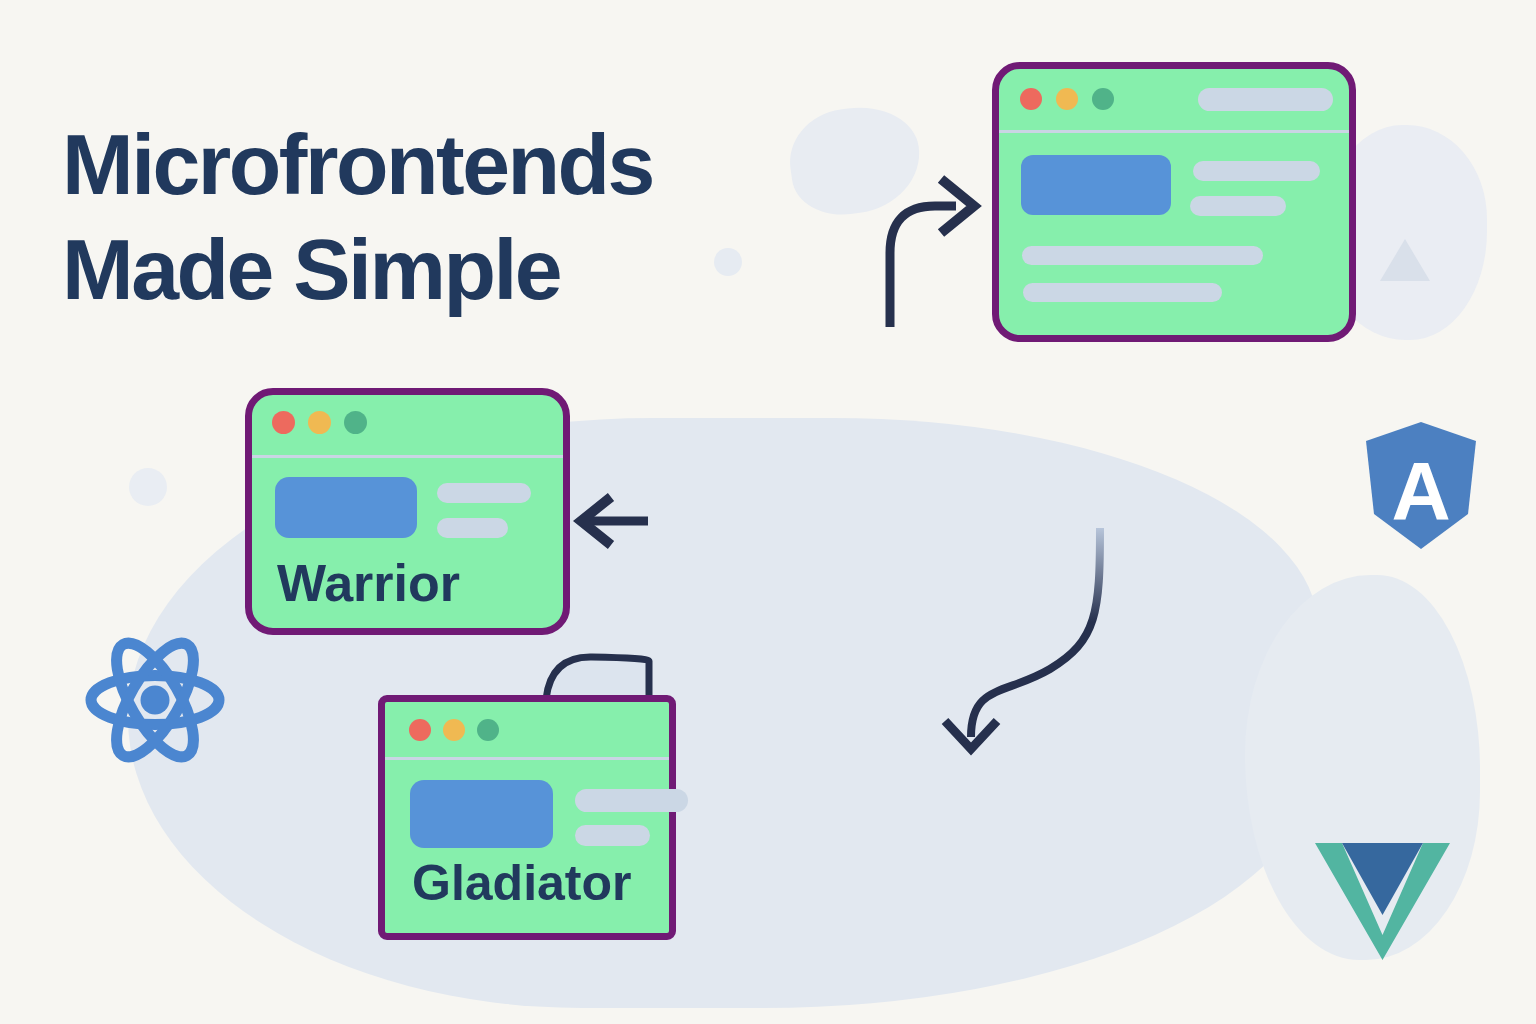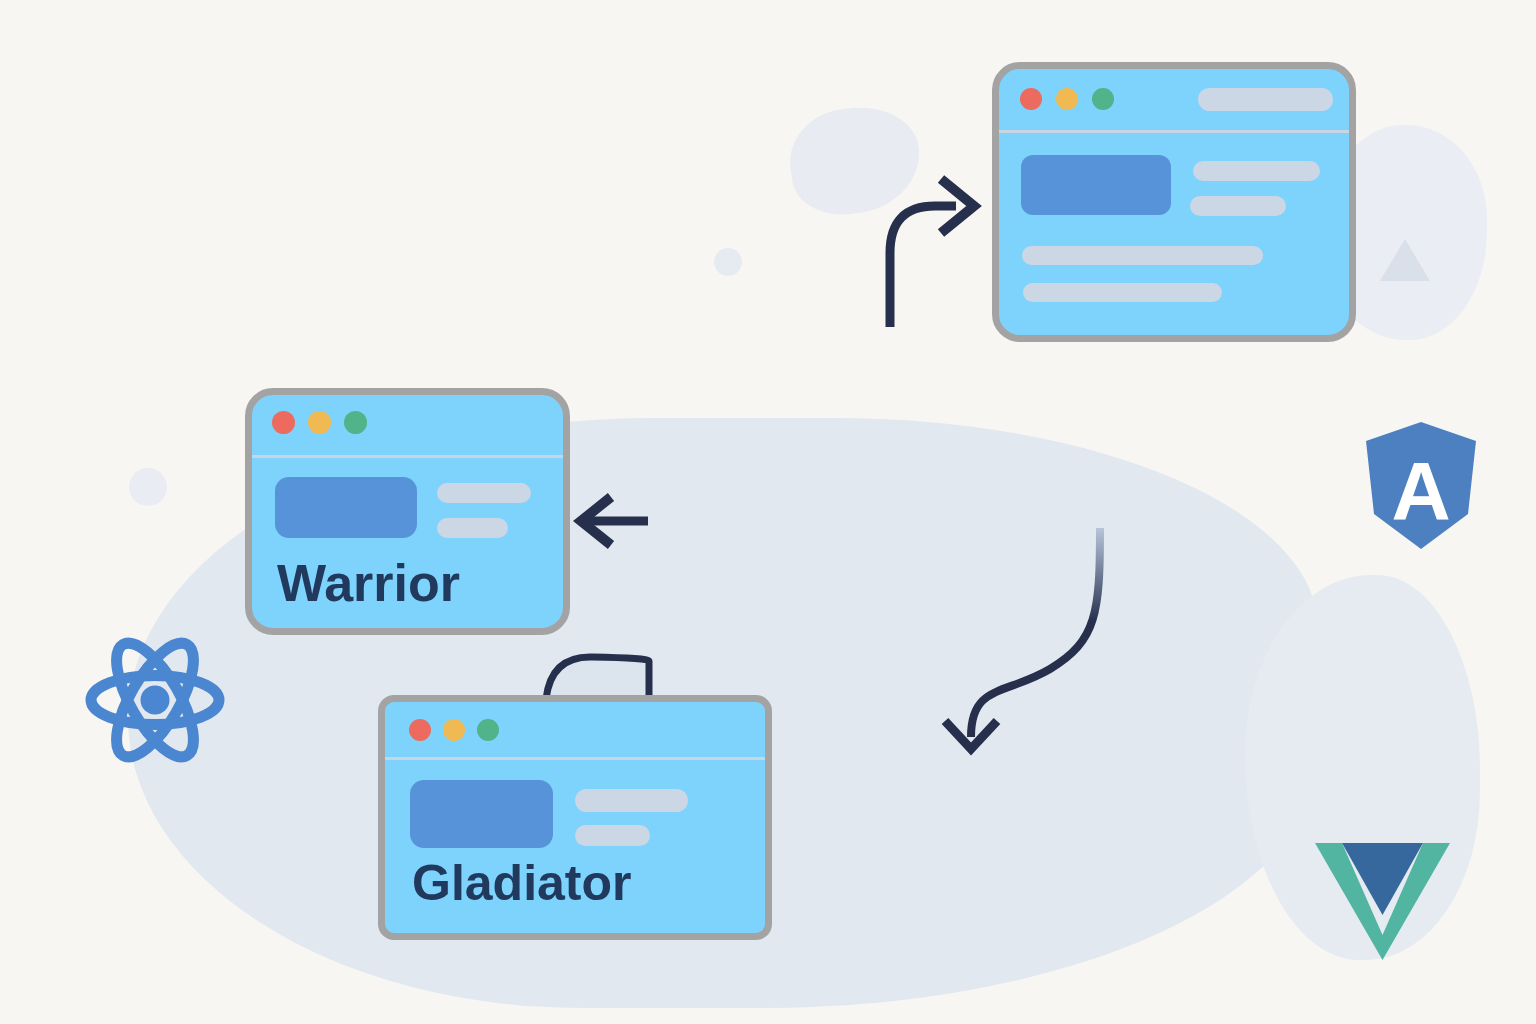--- a/index.html
+++ b/index.html
@@ -2,21 +2,21 @@
 <html><head>
 <meta charset="utf-8">
 <style>
   html,body{margin:0;padding:0;background:#f7f6f2;}
   .canvas{position:relative;width:1536px;height:1024px;overflow:hidden;background:#f7f6f2;
           font-family:"Liberation Sans", sans-serif;}
   .abs{position:absolute;}
   .blob{position:absolute;background:#e2e8f0;}
   .title{position:absolute;left:62px;top:112px;color:#21395d;font-weight:bold;
          font-size:86px;line-height:1.22;letter-spacing:-2.5px;}
-  .window{position:absolute;background:#7dd3fc;border:7px solid #a3a3a3;box-sizing:border-box;}
+  .window{position:absolute;background:#86efac;border:7px solid #701a75;box-sizing:border-box;}
   .dots{position:absolute;display:flex;}
   .dot{border-radius:50%;}
   .sep{position:absolute;left:0;right:0;height:3px;background:#c9d5e4;}
   .bluebox{position:absolute;background:#5793d8;}
   .pill{position:absolute;background:#cbd7e5;border-radius:999px;}
   .win-label{position:absolute;color:#21395d;font-weight:bold;white-space:nowrap;}
   svg{display:block;}
   .overlay{position:absolute;left:0;top:0;pointer-events:none;}
 </style>
 </head>
@@ -27,20 +27,24 @@
   <div class="blob" style="left:128px;top:418px;width:1190px;height:590px;border-radius:52% 48% 55% 45% / 60% 42% 50% 58%;"></div>
   <div class="blob" style="left:790px;top:108px;width:130px;height:105px;background:#e8ecf2;border-radius:47% 53% 55% 45% / 52% 48% 58% 42%;transform:rotate(-8deg);"></div>
   <div class="blob" style="left:1322px;top:125px;width:165px;height:215px;background:#eaedf3;border-radius:50% 50% 48% 52% / 55% 45% 52% 48%;"></div>
   <div class="blob" style="left:1245px;top:575px;width:235px;height:385px;background:#e6ebf1;border-radius:55% 45% 50% 50% / 48% 52% 45% 55%;"></div>
   <div class="blob" style="left:129px;top:468px;width:38px;height:38px;background:#e9edf3;border-radius:50%;"></div>
   <div class="blob" style="left:714px;top:248px;width:28px;height:28px;background:#e6ebf2;border-radius:50%;"></div>
   <svg class="abs" style="left:1378px;top:237px;" width="54" height="46" viewBox="0 0 54 46">
     <polygon points="27,2 52,44 2,44" fill="#d9e0ea"></polygon>
   </svg>
 
+  <div class="title">
+    <div>Microfrontends</div>
+    <div>Made Simple</div>
+  </div>
 
   <div class="window" style="left:992px;top:62px;width:364px;height:280px;border-radius:28px;">
     <div class="dots" style="left:21px;top:19px;gap:14px;">
       <div class="dot" style="width:22px;height:22px;background:#ed6a5e;"></div>
       <div class="dot" style="width:22px;height:22px;background:#f0b952;"></div>
       <div class="dot" style="width:22px;height:22px;background:#50b389;"></div>
     </div>
     <div class="pill" style="left:199px;top:19px;width:135px;height:23px;"></div>
     <div class="sep" style="top:61px;"></div>
     <div class="bluebox" style="left:22px;top:86px;width:150px;height:60px;border-radius:12px;"></div>
@@ -78,21 +82,21 @@
       <div class="dot" style="width:23px;height:23px;background:#f0b952;"></div>
       <div class="dot" style="width:23px;height:23px;background:#50b389;"></div>
     </div>
     <div class="sep" style="top:60px;"></div>
     <div class="bluebox" style="left:23px;top:82px;width:142px;height:61px;border-radius:14px;"></div>
     <div class="pill" style="left:185px;top:88px;width:94px;height:20px;"></div>
     <div class="pill" style="left:185px;top:123px;width:71px;height:20px;"></div>
     <div class="win-label" style="left:25px;top:158px;font-size:52px;">Warrior</div>
   </div>
 
-  <div class="window" style="left:378px;top:695px;width:394px;height:245px;border-radius:16px;">
+  <div class="window" style="left:378px;top:695px;width:298px;height:245px;border-radius:9px;">
     <div class="dots" style="left:24px;top:17px;gap:12px;">
       <div class="dot" style="width:22px;height:22px;background:#ed6a5e;"></div>
       <div class="dot" style="width:22px;height:22px;background:#f0b952;"></div>
       <div class="dot" style="width:22px;height:22px;background:#50b389;"></div>
     </div>
     <div class="sep" style="top:55px;"></div>
     <div class="bluebox" style="left:25px;top:78px;width:143px;height:68px;border-radius:14px;"></div>
     <div class="pill" style="left:190px;top:87px;width:113px;height:23px;"></div>
     <div class="pill" style="left:190px;top:123px;width:75px;height:21px;"></div>
     <div class="win-label" style="left:27px;top:152px;font-size:50px;">Gladiator</div>

